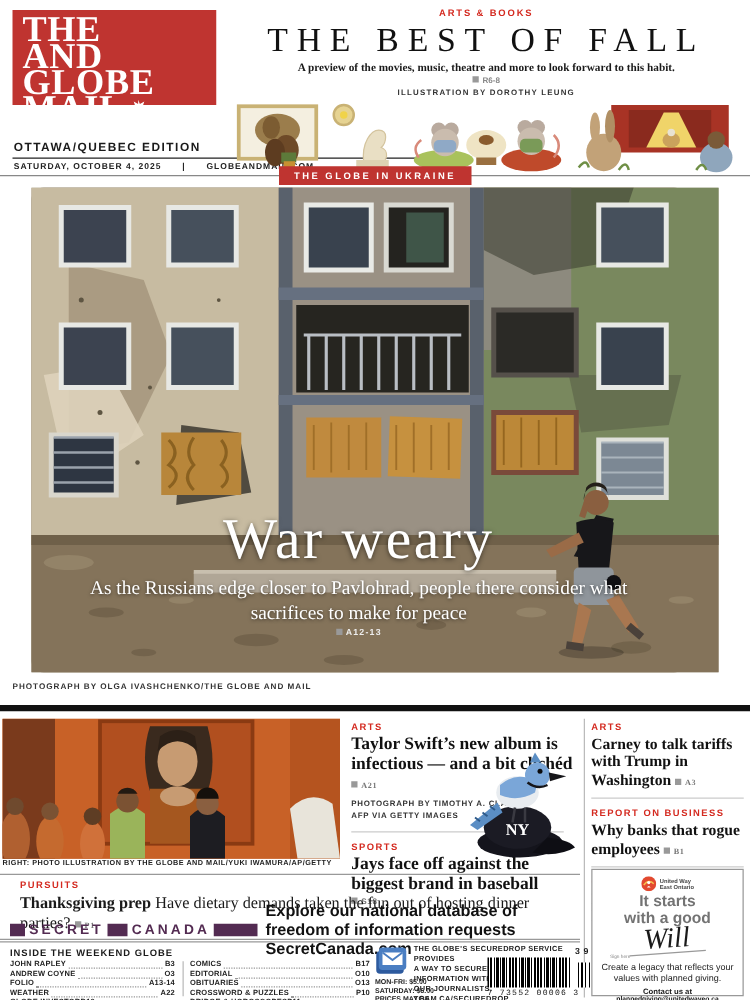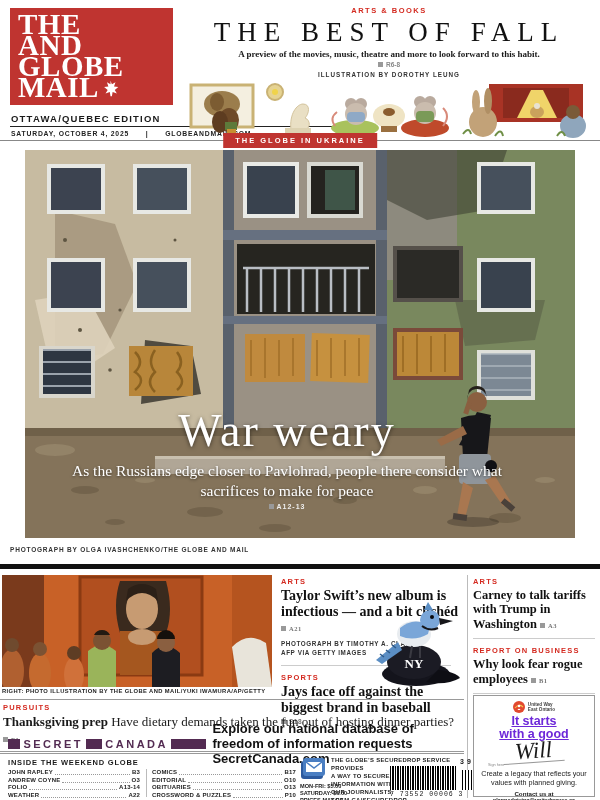--- a/index.html
+++ b/index.html
@@ -1,21 +1,21 @@
 <!DOCTYPE html>
 <html><head>
 <meta charset="utf-8">
 <style>
   * { margin:0; padding:0; box-sizing:border-box; }
   html,body { background:#e9e9e7; }
   .page { position:relative; width:600px; height:800px; background:#fff; margin:0 auto;
           font-family:"Liberation Sans",sans-serif; color:#1a1a1a; overflow:hidden; }
 
   
-  .masthead-box { position:absolute; left:10px; top:8px; width:163px; height:97px;
+  .masthead-box { position:absolute; left:10px; top:8px; width:163px; height:76px;
     background:#bf3430; color:#fff; padding:6px 8px; }
   .masthead-box .mline { font-family:"Liberation Serif",serif; font-weight:bold;
     font-size:29px; line-height:21px; letter-spacing:.5px; }
   .leaf { display:inline-block; vertical-align:baseline; margin-left:3px; }
   .edition { position:absolute; left:11px; top:113px; font-size:9.5px; font-weight:bold; letter-spacing:1.2px; }
   .edition-rule { position:absolute; left:10px; top:126px; width:330px; height:1px; background:#222; }
   .dateline { position:absolute; left:11px; top:130px; font-size:6.8px; font-weight:bold; letter-spacing:.8px; color:#222; }
   .dateline span { margin-right:14px; }
 
   
@@ -60,21 +60,21 @@
   .vrule { position:absolute; left:467px; top:575px; width:1px; height:223px; background:#bbb; }
   .sec-label { font-size:7.5px; font-weight:bold; letter-spacing:1.2px; color:#d42a20; margin-bottom:2px; }
   .teaser-head { font-family:"Liberation Serif",serif; font-weight:bold; font-size:14px; line-height:1.12; color:#111; }
   .teaser-head-sm { font-family:"Liberation Serif",serif; font-weight:bold; font-size:12.5px; line-height:1.15; color:#111; }
   .teaser-credit { font-size:6.3px; font-weight:bold; letter-spacing:.6px; color:#333; margin-top:4px; line-height:1.5; }
   .divider { height:1px; background:#ccc; margin:7px 0; }
   .jay-wrap { position:absolute; left:368px; top:598px; }
 
   
   .pursuits { position:absolute; left:0; top:699px; width:464px; border-top:1px solid #999;
-    border-bottom:1px solid #999; padding:3px 0 5px 3px; }
+    border-bottom:1px solid #999; padding:3px 0 5px 16px; }
   .pursuits-line { font-family:"Liberation Serif",serif; font-size:13px; margin-top:1px; }
   .pursuits-line b { font-weight:bold; }
 
   
   .secretbar { position:absolute; left:0; top:734px; width:464px; height:20px;
     border-bottom:1px solid #999; display:flex; align-items:center; padding-left:8px; }
   .sc-block { background:#532b52; height:10px; display:inline-block; }
   .sc-word { color:#532b52; font-weight:bold; font-size:11px; letter-spacing:2.5px; margin:0 3px; }
   .sc-text { font-size:13px; font-weight:bold; margin-left:6px; color:#111; }
 
@@ -98,21 +98,21 @@
   .barcode-digits { font-family:"Liberation Mono",monospace; font-size:6.5px; margin-top:1px; letter-spacing:1px; }
   .barcode-issue { position:absolute; left:70px; top:-8px; font-size:7px; font-weight:bold; letter-spacing:3px; }
   .barcode-stub { position:absolute; left:72px; top:4px; width:10px; height:20px;
     background:repeating-linear-gradient(90deg,#000 0 1px,#fff 1px 3px); }
 
   
   .ad-box { position:absolute; left:473px; top:695px; width:122px; height:102px;
     border:1px solid #999; background:#fff; padding:5px 6px; text-align:center; }
   .ad-brand { display:flex; align-items:center; justify-content:center; gap:3px; }
   .ad-brand-txt { font-size:4.6px; font-weight:bold; text-align:left; line-height:1.2; color:#444; }
-  .ad-head { font-size:12.5px; font-weight:bold; line-height:1.05; margin-top:2px; color:#6d28d9;text-decoration:underline; }
+  .ad-head { font-size:12.5px; font-weight:bold; line-height:1.05; margin-top:2px; color:#737373; }
   .ad-script { font-family:"Liberation Serif",serif; font-style:italic; font-size:23px;
     line-height:20px; border-bottom:1px solid #999; display:inline-block; padding:0 12px 1px; transform:rotate(-4deg); }
   .ad-sign { font-size:3.8px; color:#888; text-align:left; margin:0 0 1px 8px; }
   .ad-body { font-size:7.2px; line-height:1.25; color:#222; margin-top:2px; }
   .ad-contact { font-size:6.2px; font-weight:bold; margin-top:3px; }
   .ad-link { font-size:5.4px; font-weight:bold; text-decoration:underline; color:#111; display:block; }
 </style>
 </head>
 <body>
 
@@ -369,21 +369,21 @@
     </svg>
   </div>
 
   <div class="vrule"></div>
 
   <div class="col-right">
     <div class="sec-label">ARTS</div>
     <div class="teaser-head-sm"><span>Carney to talk tariffs with Trump in Washington</span> <span class="ref"><span class="sq"></span><span>A3</span></span></div>
     <div class="divider"></div>
     <div class="sec-label">REPORT ON BUSINESS</div>
-    <div class="teaser-head-sm"><span>Why look fear rogue employees</span> <span class="ref"><span class="sq"></span><span>B1</span></span></div>
+    <div class="teaser-head-sm"><span>Why banks that rogue employees</span> <span class="ref"><span class="sq"></span><span>B1</span></span></div>
     <div class="divider"></div>
     <div class="sec-label">OPINION</div>
     <div class="teaser-head-sm"><span>Learning to live with a life-long habit</span> <span class="ref"><span class="sq"></span><span>O1</span></span></div>
   </div>
 
   <div class="pursuits">
     <div class="sec-label">PURSUITS</div>
     <div class="pursuits-line">
       <b>Thanksgiving prep</b> <span>Have dietary demands taken the fun out of hosting dinner parties?</span>
       <span class="ref"><span class="sq"></span><span>P1</span></span>

